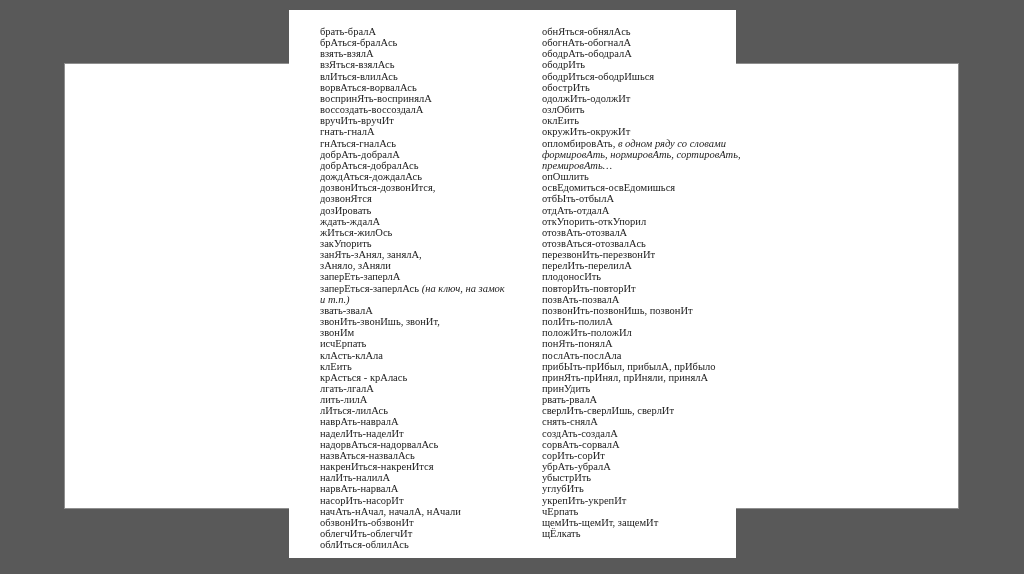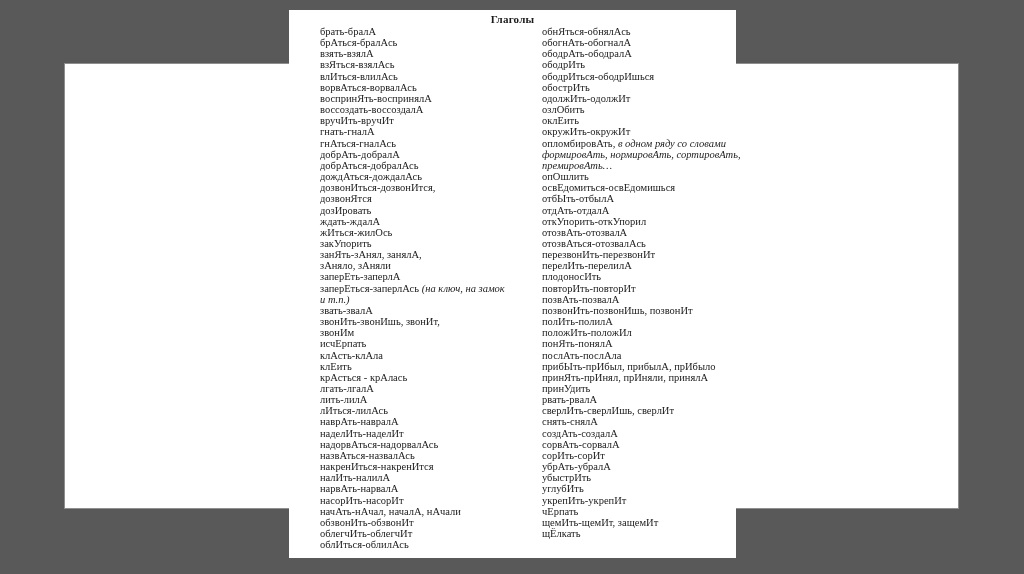--- a/index.html
+++ b/index.html
@@ -38,21 +38,20 @@
   .col-right { left: 253px; }
   .line { height: 11.17px; }
   .it { font-style: italic; }
 </style>
 </head>
 <body style="--bg: #595959; --surface: #ffffff; --ink: #1b1b1b;">
 
 <div class="backdrop"></div>
 
 <div class="page">
-  <div class="page-title">Глаголы</div>
   <div class="col col-left">
       <div class="line"><span>брать-бралА</span></div>
       <div class="line"><span>брАться-бралАсь</span></div>
       <div class="line"><span>взять-взялА</span></div>
       <div class="line"><span>взЯться-взялАсь</span></div>
       <div class="line"><span>влИться-влилАсь</span></div>
       <div class="line"><span>ворвАться-ворвалАсь</span></div>
       <div class="line"><span>воспринЯть-воспринялА</span></div>
       <div class="line"><span>воссоздать-воссоздалА</span></div>
       <div class="line"><span>вручИть-вручИт</span></div>

